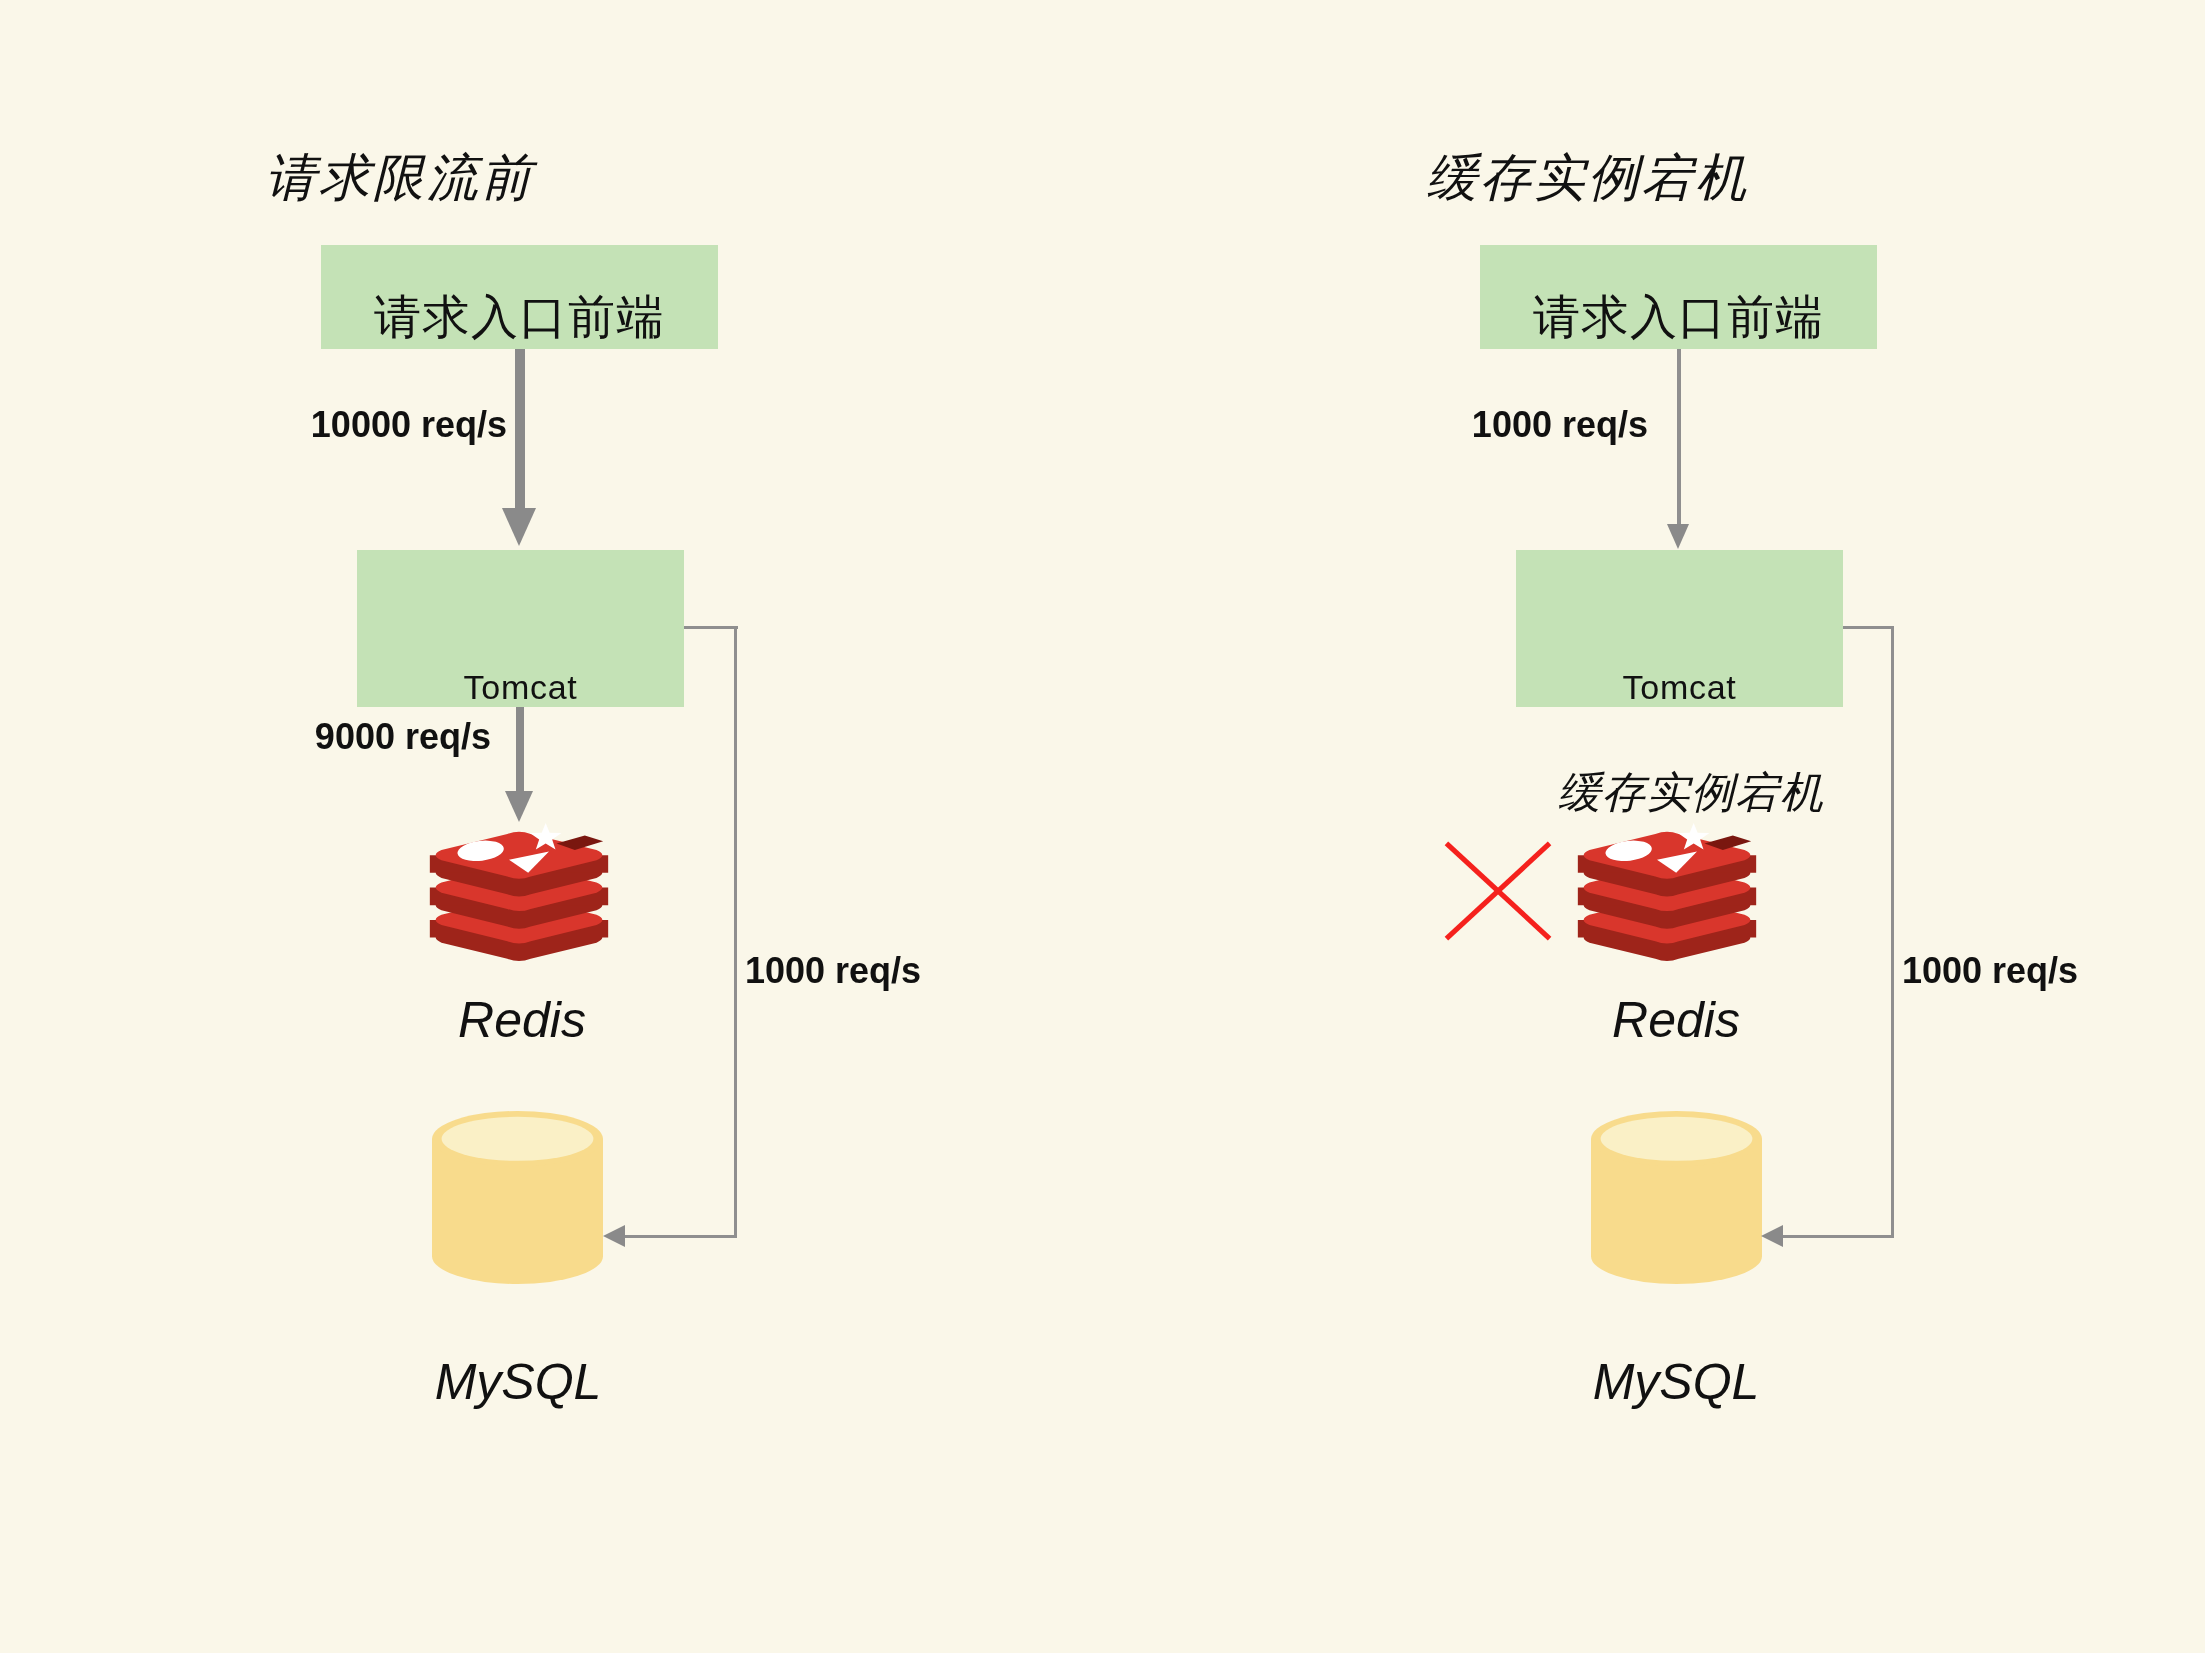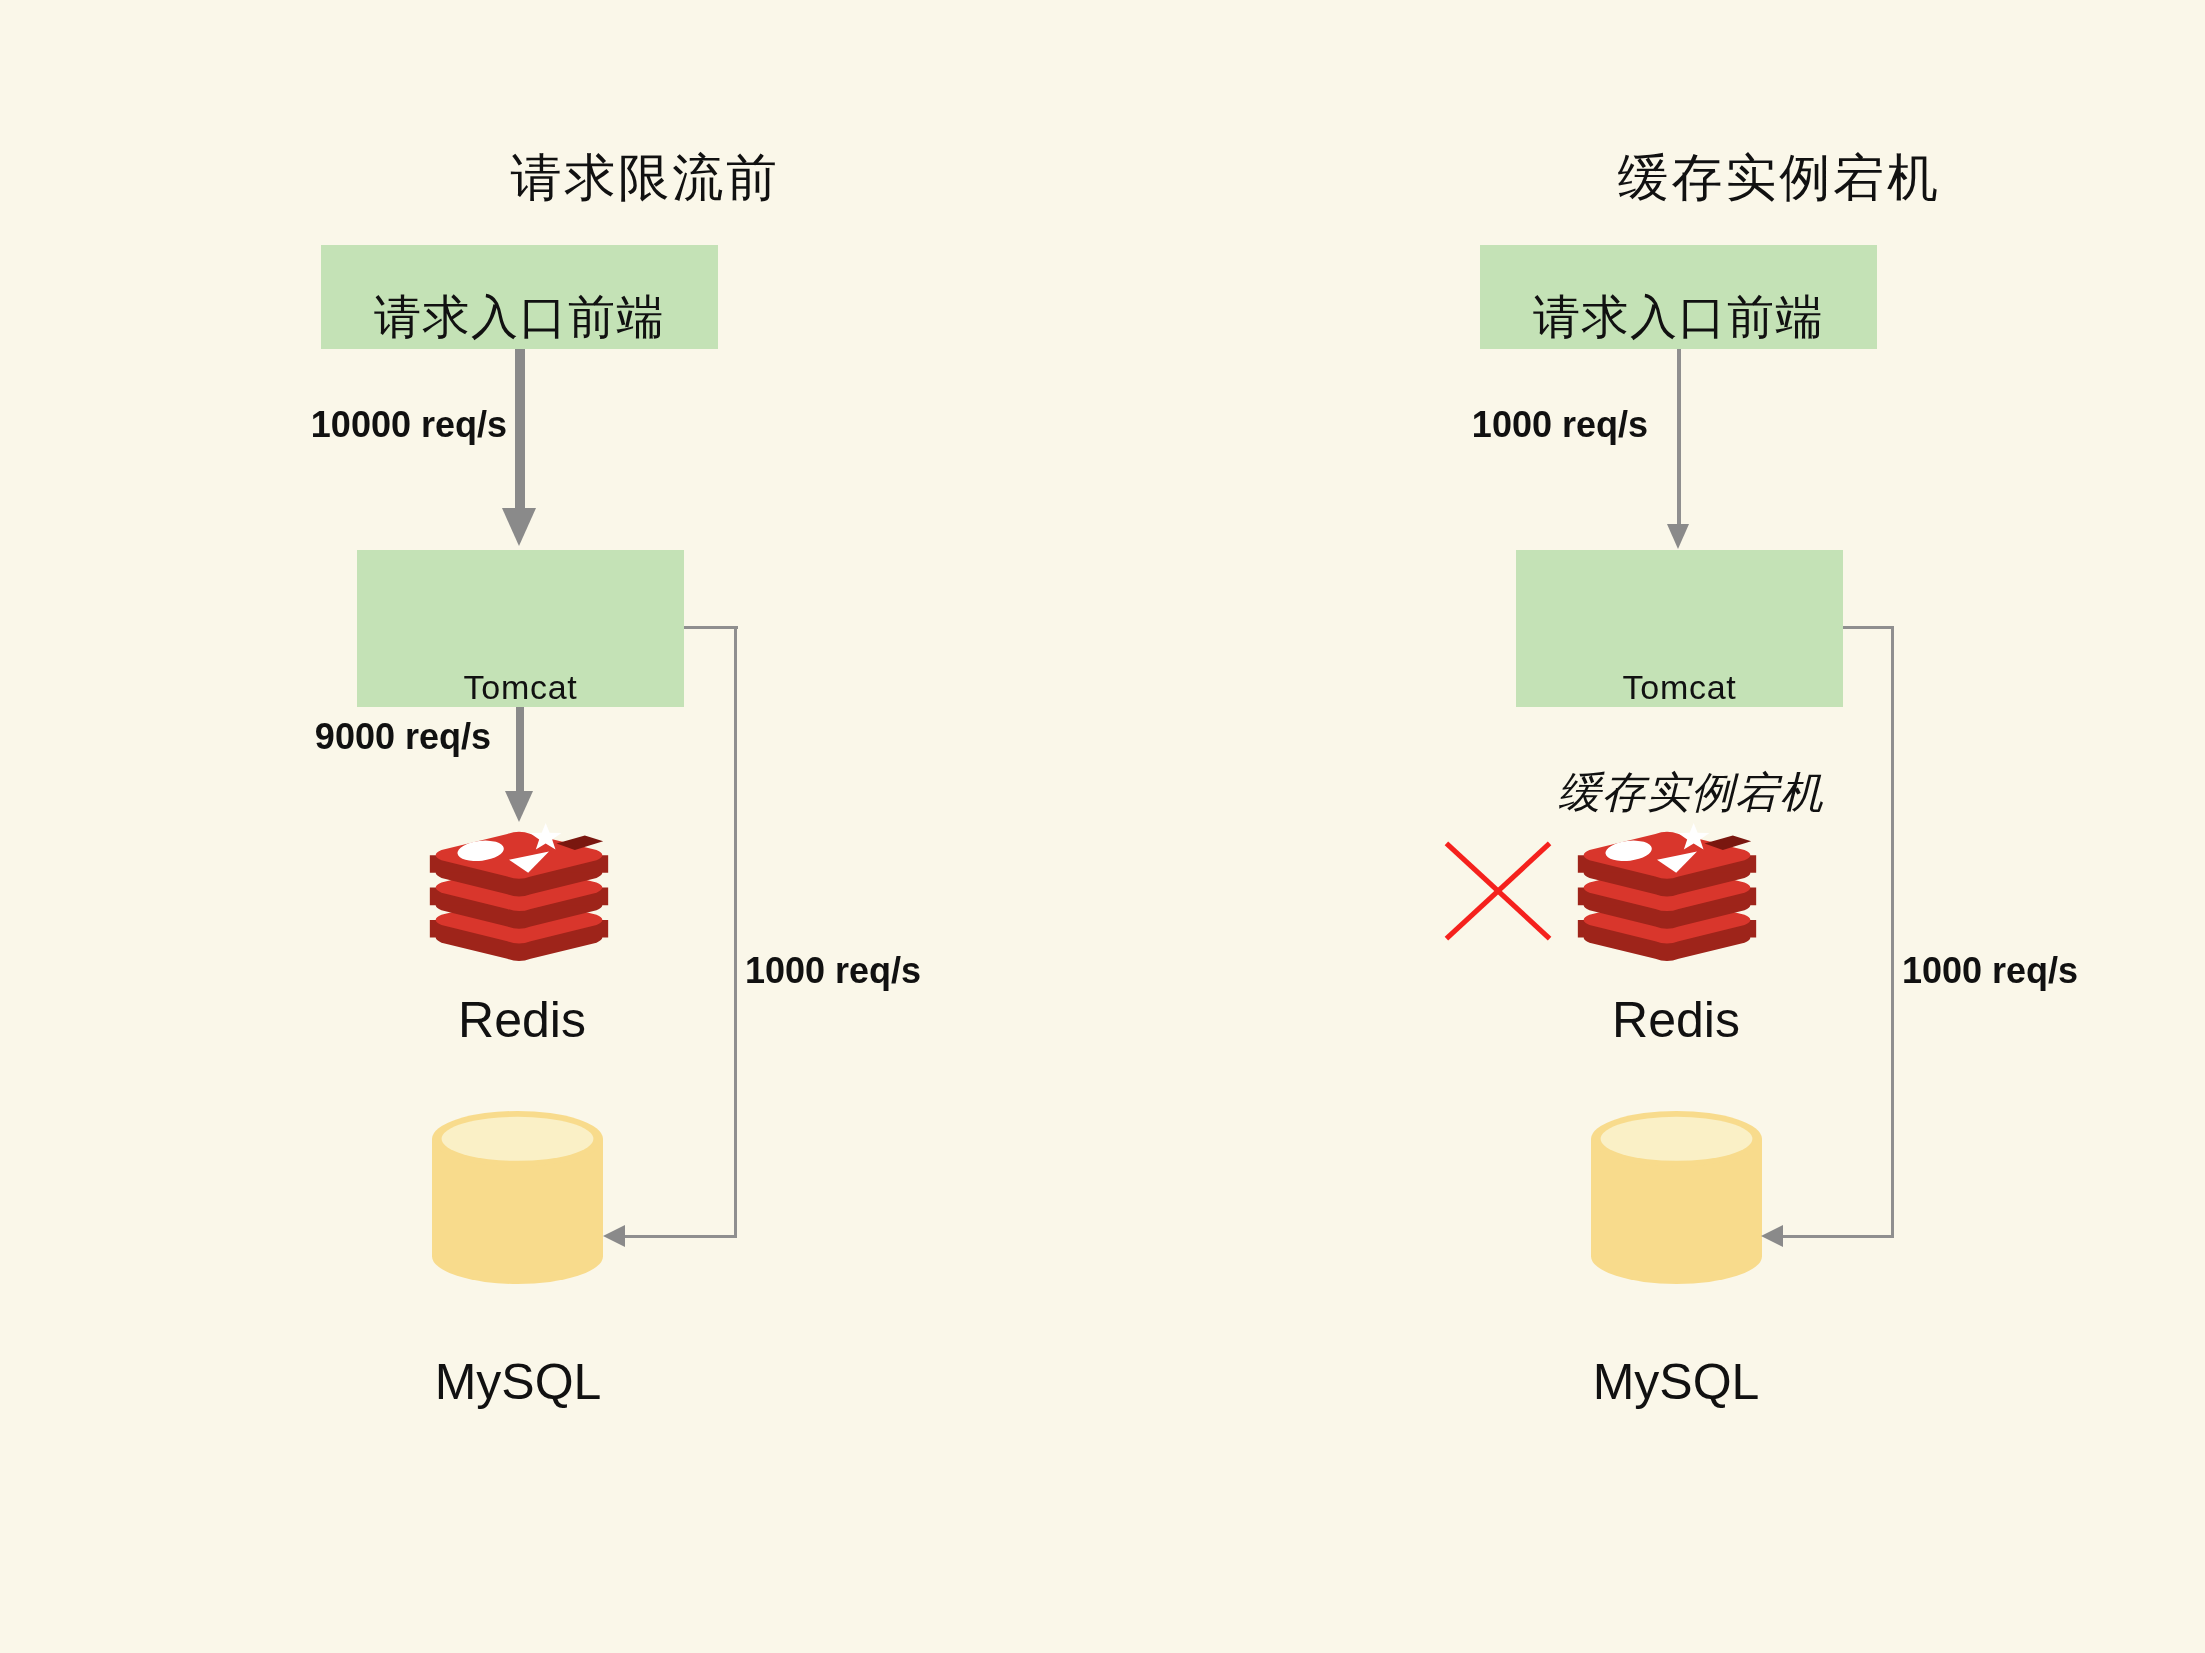--- a/index.html
+++ b/index.html
@@ -3,30 +3,30 @@
 <meta charset="utf-8">
 <style>
   html,body{margin:0;padding:0;}
   body{
     width:2205px;height:1654px;position:relative;overflow:hidden;
     background:#FAF7E9;
     font-family:"Liberation Sans","DejaVu Sans",sans-serif;
     color:#111;
   }
   .abs{position:absolute;}
-  .title{font-size:51px;text-align:right;letter-spacing:2.9px;}
+  .title{font-size:51px;text-align:left;letter-spacing:2.9px;font-style:italic;}
   .gbox{
     background:#C4E2B6;
     display:flex;align-items:flex-end;justify-content:center;
     font-size:47px;letter-spacing:1.5px;
   }
   .gbox.tomcat{font-size:34px;letter-spacing:0.7px;}
   .rate{font-size:36px;white-space:nowrap;font-weight:bold;}
   .rate.r{text-align:right;}
-  .name{font-size:50px;text-align:center;}
+  .name{font-size:50px;text-align:center;font-style:italic;}
   .note{font-size:43px;text-align:center;letter-spacing:1.5px;}
   .seg{background:#8F8F8F;}
   .thick{background:#8A8A8A;}
   .head-down-big{width:0;height:0;border-left:17.6px solid transparent;border-right:17.6px solid transparent;border-top:38px solid #8A8A8A;}
   .head-down-med{width:0;height:0;border-left:14.7px solid transparent;border-right:14.7px solid transparent;border-top:31px solid #8A8A8A;}
   .head-down-sm{width:0;height:0;border-left:11.8px solid transparent;border-right:11.8px solid transparent;border-top:25px solid #8A8A8A;}
   .head-left{width:0;height:0;border-top:11px solid transparent;border-bottom:11px solid transparent;border-right:22px solid #8A8A8A;}
   svg{display:block;}
 </style>
 </head>

